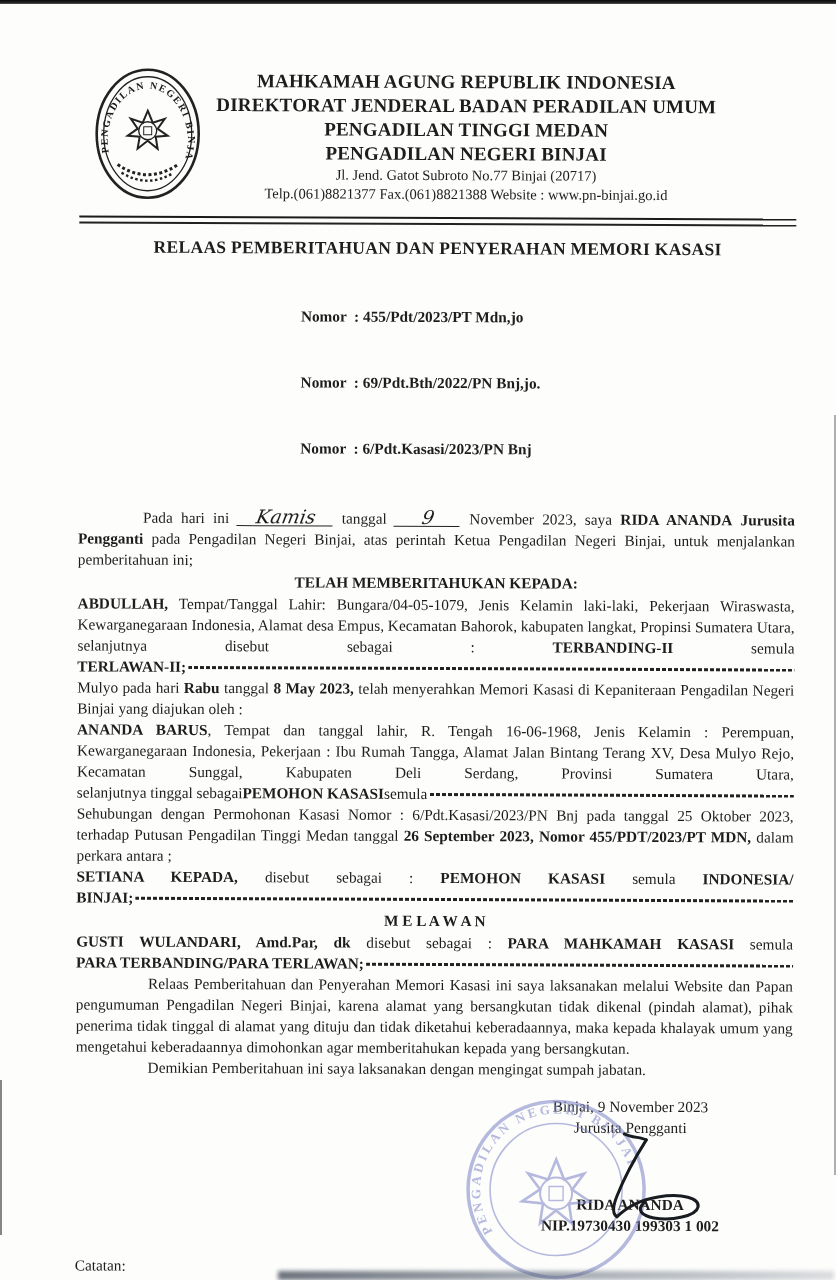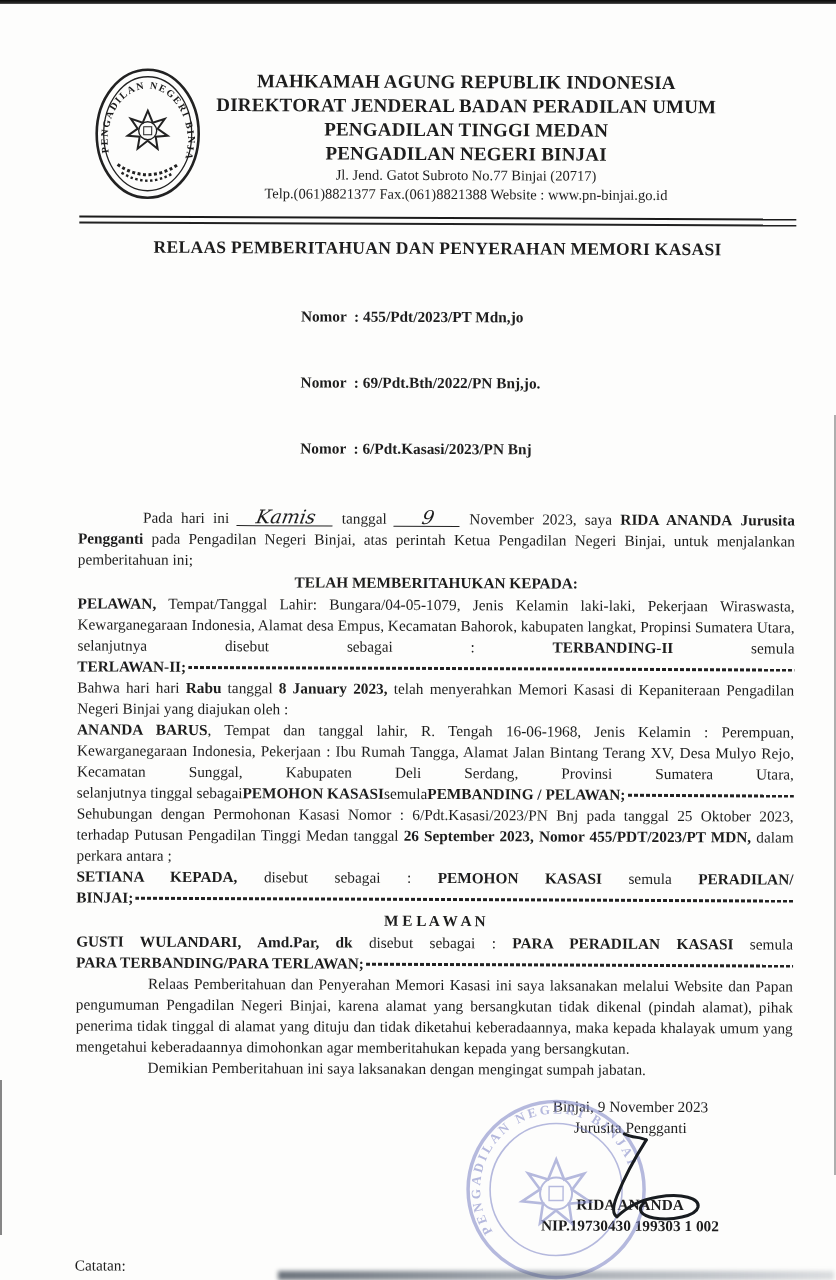--- a/index.html
+++ b/index.html
@@ -97,42 +97,41 @@
 
     <div class="case-numbers">
       <div>Nomor  : 455/Pdt/2023/PT Mdn,jo</div>
       <div>Nomor  : 69/Pdt.Bth/2022/PN Bnj,jo.</div>
       <div>Nomor  : 6/Pdt.Kasasi/2023/PN Bnj</div>
     </div>
 
     <div class="bodytext" id="body-blocks">
         <div class="blk j ind1"><span>Pada hari ini </span><span class="blank" style="min-width: 96px;">Kamis</span><span> tanggal </span><span class="blank" style="min-width: 66px;">9</span><span> November 2023, saya </span><span class="b">RIDA ANANDA</span><span> </span><span class="b">Jurusita Pengganti</span><span> pada Pengadilan Negeri Binjai, atas perintah Ketua Pengadilan Negeri Binjai, untuk menjalankan pemberitahuan ini;</span></div>
         <div class="blk c"><span class="b">TELAH MEMBERITAHUKAN KEPADA:</span></div>
-        <div class="blk j jl"><span class="b">PELAWAN,</span><span> Tempat/Tanggal Lahir: Bungara/04-05-1079, Jenis Kelamin laki-laki, Pekerjaan Wiraswasta, Kewarganegaraan Indonesia, Alamat desa Empus, Kecamatan Bahorok, kabupaten langkat, Propinsi Sumatera Utara, selanjutnya disebut sebagai : </span><span class="b">TERBANDING-II</span><span> semula</span></div>
+        <div class="blk j jl"><span class="b">ABDULLAH,</span><span> Tempat/Tanggal Lahir: Bungara/04-05-1079, Jenis Kelamin laki-laki, Pekerjaan Wiraswasta, Kewarganegaraan Indonesia, Alamat desa Empus, Kecamatan Bahorok, kabupaten langkat, Propinsi Sumatera Utara, selanjutnya disebut sebagai : </span><span class="b">TERBANDING-II</span><span> semula</span></div>
         <div class="blk dl">
           <span class="b">TERLAWAN-II;</span>
           <span class="dashes"></span>
         </div>
-        <div class="blk j"><span>Bahwa hari hari </span><span class="b">Rabu</span><span> tanggal </span><span class="b">8 January 2023,</span><span> telah menyerahkan Memori Kasasi di Kepaniteraan Pengadilan Negeri Binjai yang diajukan oleh :</span></div>
+        <div class="blk j"><span>Mulyo pada hari </span><span class="b">Rabu</span><span> tanggal </span><span class="b">8 May 2023,</span><span> telah menyerahkan Memori Kasasi di Kepaniteraan Pengadilan Negeri Binjai yang diajukan oleh :</span></div>
         <div class="blk j jl"><span class="b">ANANDA BARUS</span><span>, Tempat dan tanggal lahir, R. Tengah 16-06-1968, Jenis Kelamin : Perempuan, Kewarganegaraan Indonesia, Pekerjaan : Ibu Rumah Tangga, Alamat Jalan Bintang Terang XV, Desa Mulyo Rejo, Kecamatan Sunggal, Kabupaten Deli Serdang, Provinsi Sumatera Utara,</span></div>
         <div class="blk dl">
           <span>selanjutnya tinggal sebagai </span>
           <span class="b">PEMOHON KASASI</span>
           <span> semula </span>
-          <span class="b">PEMBANDING / PELAWAN;</span>
           <span class="dashes"></span>
         </div>
         <div class="blk j"><span>Sehubungan dengan Permohonan Kasasi Nomor : 6/Pdt.Kasasi/2023/PN Bnj pada tanggal 25 Oktober 2023, terhadap Putusan Pengadilan Tinggi Medan tanggal </span><span class="b">26 September 2023, Nomor 455/PDT/2023/PT MDN,</span><span> dalam perkara antara ;</span></div>
-        <div class="blk j jl"><span class="b">SETIANA KEPADA,</span><span> disebut sebagai : </span><span class="b">PEMOHON KASASI</span><span> semula </span><span class="b">PERADILAN/</span></div>
+        <div class="blk j jl"><span class="b">SETIANA KEPADA,</span><span> disebut sebagai : </span><span class="b">PEMOHON KASASI</span><span> semula </span><span class="b">INDONESIA/</span></div>
         <div class="blk dl">
           <span class="b">BINJAI;</span>
           <span class="dashes"></span>
         </div>
         <div class="blk c"><span class="b">M E L A W A N</span></div>
-        <div class="blk j jl"><span class="b">GUSTI WULANDARI, Amd.Par, dk</span><span> disebut sebagai : </span><span class="b">PARA PERADILAN KASASI</span><span> semula</span></div>
+        <div class="blk j jl"><span class="b">GUSTI WULANDARI, Amd.Par, dk</span><span> disebut sebagai : </span><span class="b">PARA MAHKAMAH KASASI</span><span> semula</span></div>
         <div class="blk dl">
           <span class="b">PARA TERBANDING/PARA TERLAWAN;</span>
           <span class="dashes"></span>
         </div>
         <div class="blk j ind2"><span>Relaas Pemberitahuan dan Penyerahan Memori Kasasi ini saya laksanakan melalui Website dan Papan pengumuman Pengadilan Negeri Binjai, karena alamat yang bersangkutan tidak dikenal (pindah alamat), pihak penerima tidak tinggal di alamat yang dituju dan tidak diketahui keberadaannya, maka kepada khalayak umum yang mengetahui keberadaannya dimohonkan agar memberitahukan kepada yang bersangkutan.</span></div>
         <div class="blk ind2"><span>Demikian Pemberitahuan ini saya laksanakan dengan mengingat sumpah jabatan.</span></div>
       </div>
 
     <div class="sig-block">
       <svg class="stamp" viewBox="0 0 192 192">

